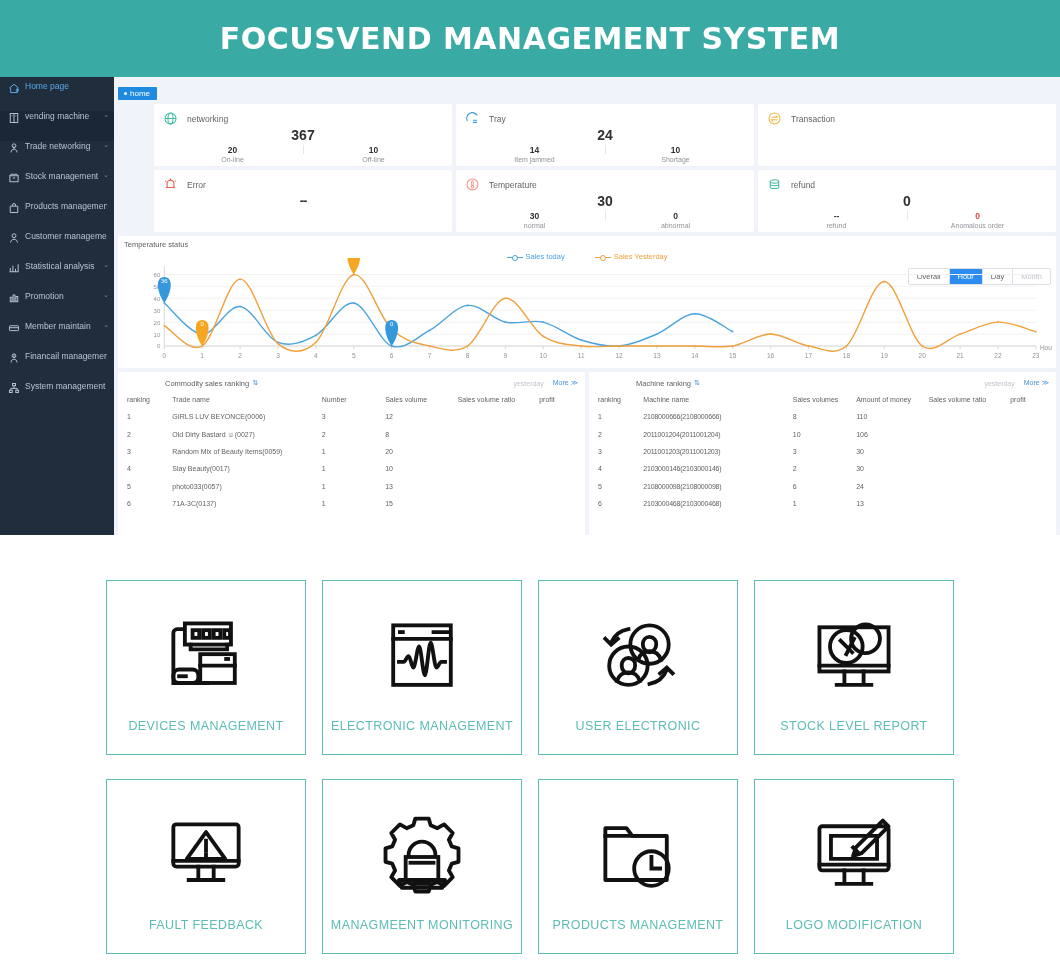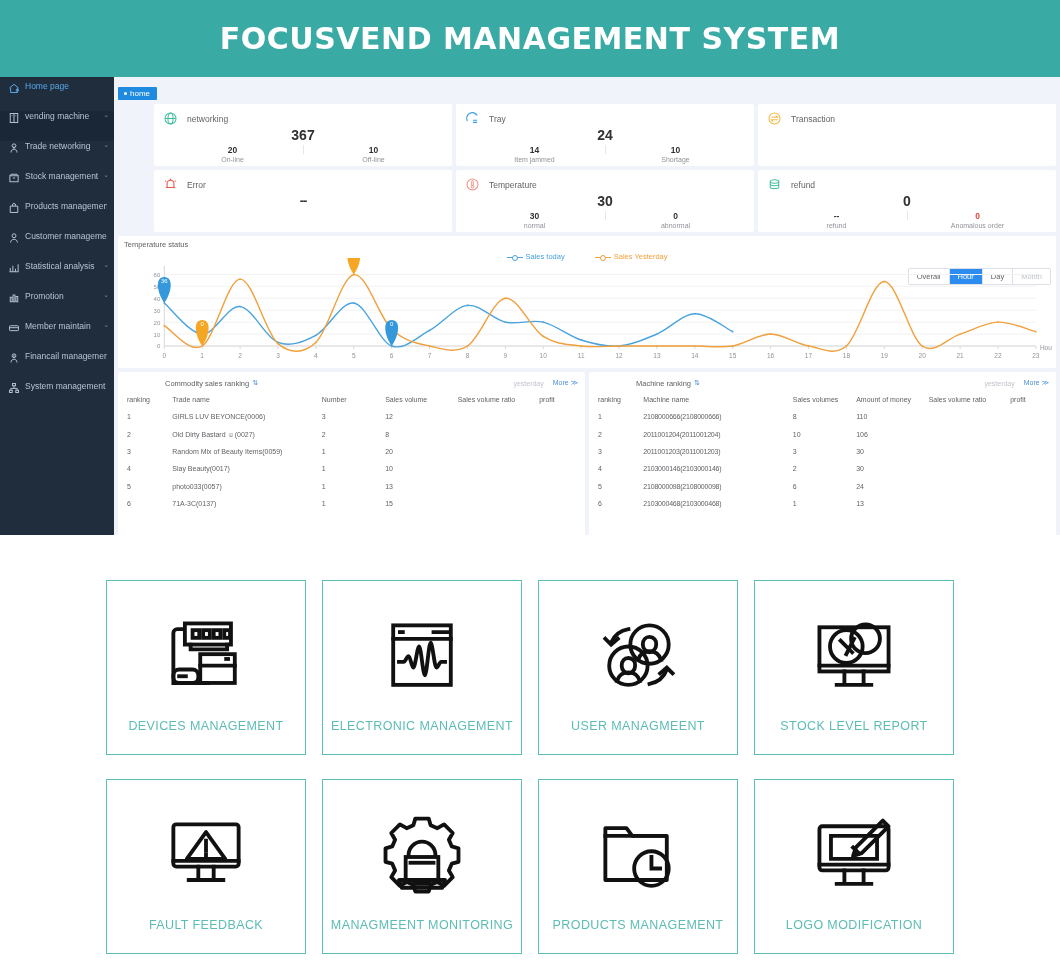--- a/index.html
+++ b/index.html
@@ -792,21 +792,21 @@
    <path d="M62 28a7 7 0 017 8c0 5-4 8-7 8s-7-3-7-8 3-8 7-8z" stroke="#111" fill="none" stroke-width="4" stroke-linecap="square"></path>
    <path d="M50 52c2-6 6-9 12-9s10 3 12 9" stroke="#111" fill="none" stroke-width="4" stroke-linecap="square"></path>
    <path d="M40 50a7 7 0 017 8c0 5-4 8-7 8s-7-3-7-8 3-8 7-8z" stroke="#111" fill="none" stroke-width="4" stroke-linecap="square"></path>
    <path d="M28 74c2-6 6-9 12-9s10 3 12 9" stroke="#111" fill="none" stroke-width="4" stroke-linecap="square"></path>
    <path d="M22 34a24 24 0 0118-14" stroke="#111" fill="none" stroke-width="4" stroke-linecap="square"></path>
             <path d="M16 30l6 6 7-6" stroke="#111" fill="none" stroke-width="4" stroke-linecap="square"></path>
    <path d="M80 62a24 24 0 01-18 15" stroke="#111" fill="none" stroke-width="4" stroke-linecap="square"></path>
             <path d="M86 66l-6-6-7 6" stroke="#111" fill="none" stroke-width="4" stroke-linecap="square"></path>
  </svg>
         </div>
-       <div class="flbl">USER MANAGMEENT</div>
+       <div class="flbl">USER ELECTRONIC</div>
       </div>
       <div class="feat-card">
         <div class="fico">
           <svg viewBox="0 0 100 100">
    <rect x="14" y="18" width="72" height="46" stroke="#111" fill="none" stroke-width="4" stroke-linecap="square"></rect>
    <path d="M14 58h72" stroke="#111" fill="none" stroke-width="4" stroke-linecap="square"></path>
             <path d="M40 64v10M60 64v10M32 78h36" stroke="#111" fill="none" stroke-width="4" stroke-linecap="square"></path>
    <circle cx="42" cy="38" r="17" stroke="#111" fill="none" stroke-width="4" stroke-linecap="square"></circle>
             <circle cx="62" cy="30" r="15" stroke="#111" fill="none" stroke-width="4" stroke-linecap="square"></circle>
    <path d="M36 32l12 12M50 30l-8 16" stroke="#111" fill="none" stroke-width="4" stroke-linecap="square"></path>

